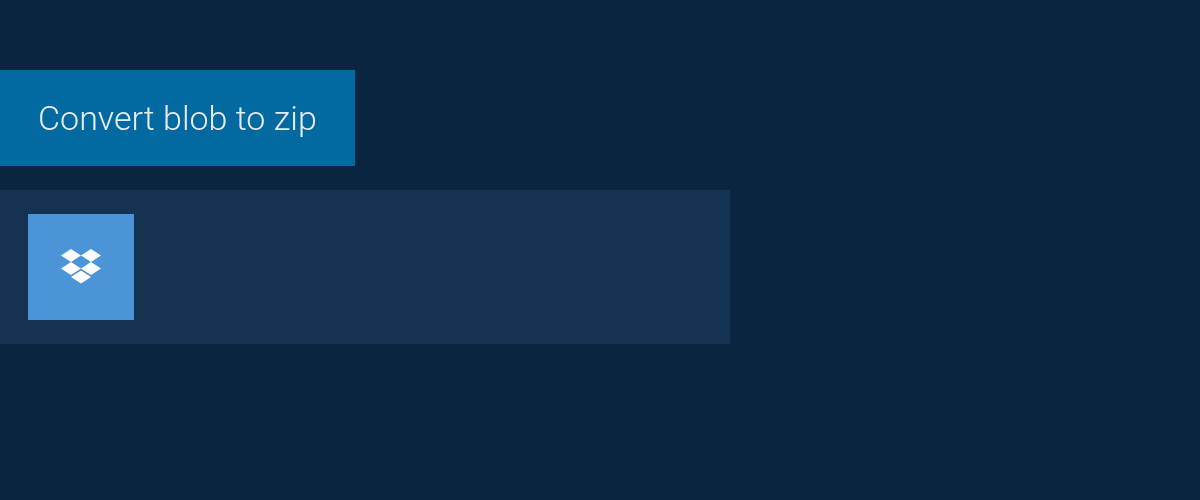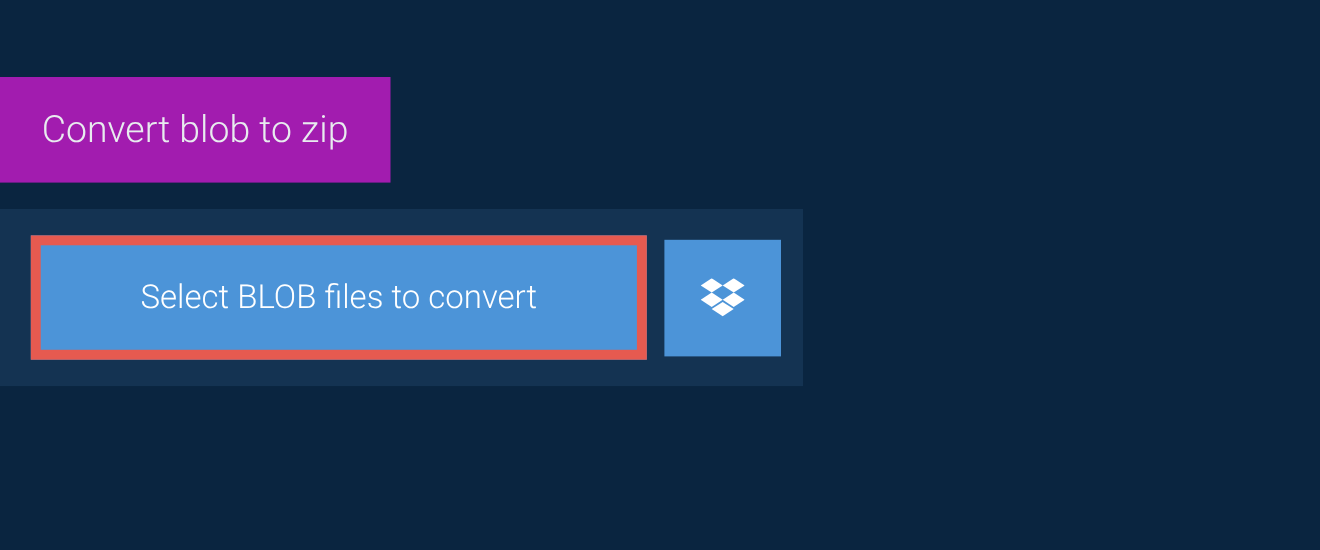--- a/index.html
+++ b/index.html
@@ -8,21 +8,21 @@
       box-sizing: border-box;
     }
     body {
       width: 1200px;
       height: 500px;
       background: #0a2540;
       font-family: -apple-system, BlinkMacSystemFont, "Segoe UI", Roboto, Helvetica, Arial, sans-serif;
       overflow: hidden;
     }
     .tab-header {
-      background: #a21caf;
+      background: #0369a1;
       display: inline-block;
       padding: 28px 38px;
       margin-top: 70px;
       margin-left: 0;
     }
     .tab-title {
       color: #e8ecef;
       font-size: 34px;
       font-weight: 300;
     }
@@ -67,21 +67,20 @@
 </head>
 <body>
 
 
 
 <div class="tab-header">
   <div class="tab-title">Convert blob to zip</div>
 </div>
 
 <div class="content-area">
-  <div class="select-button">Select BLOB files to convert</div>
   <div class="dropbox-button">
     <svg class="dropbox-icon" viewBox="0 0 40 36">
       <path d="M10 0 L20 6.5 L10 13 L0 6.5 Z"></path>
       <path d="M30 0 L40 6.5 L30 13 L20 6.5 Z"></path>
       <path d="M10 13 L20 19.5 L10 26 L0 19.5 Z"></path>
       <path d="M30 13 L40 19.5 L30 26 L20 19.5 Z"></path>
       <path d="M20 21.5 L30 28 L20 34.5 L10 28 Z"></path>
     </svg>
   </div>
 </div>

